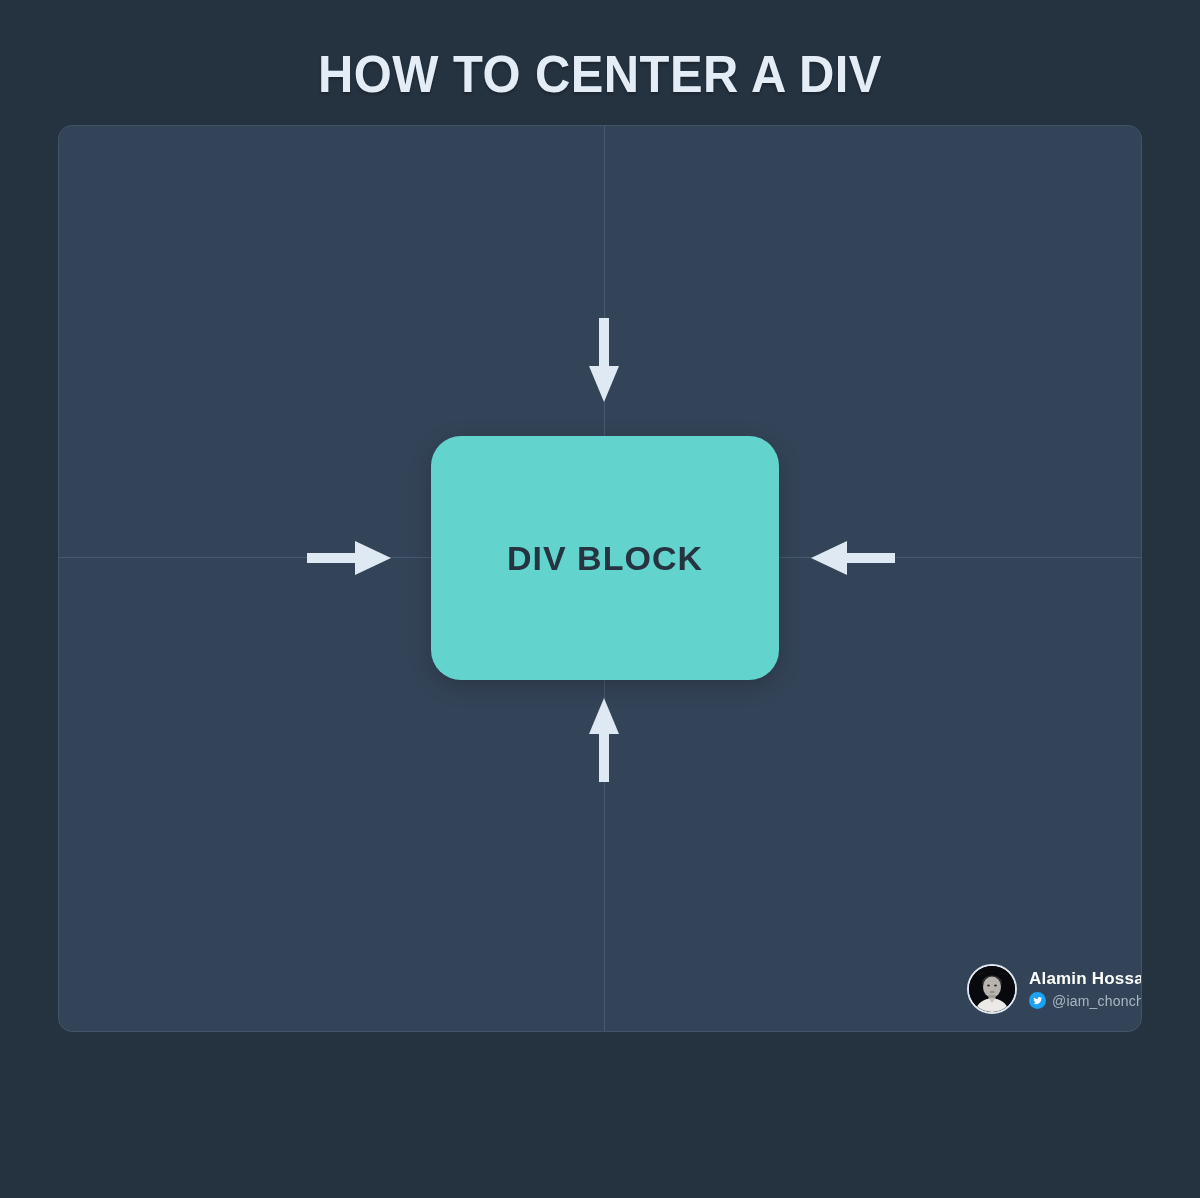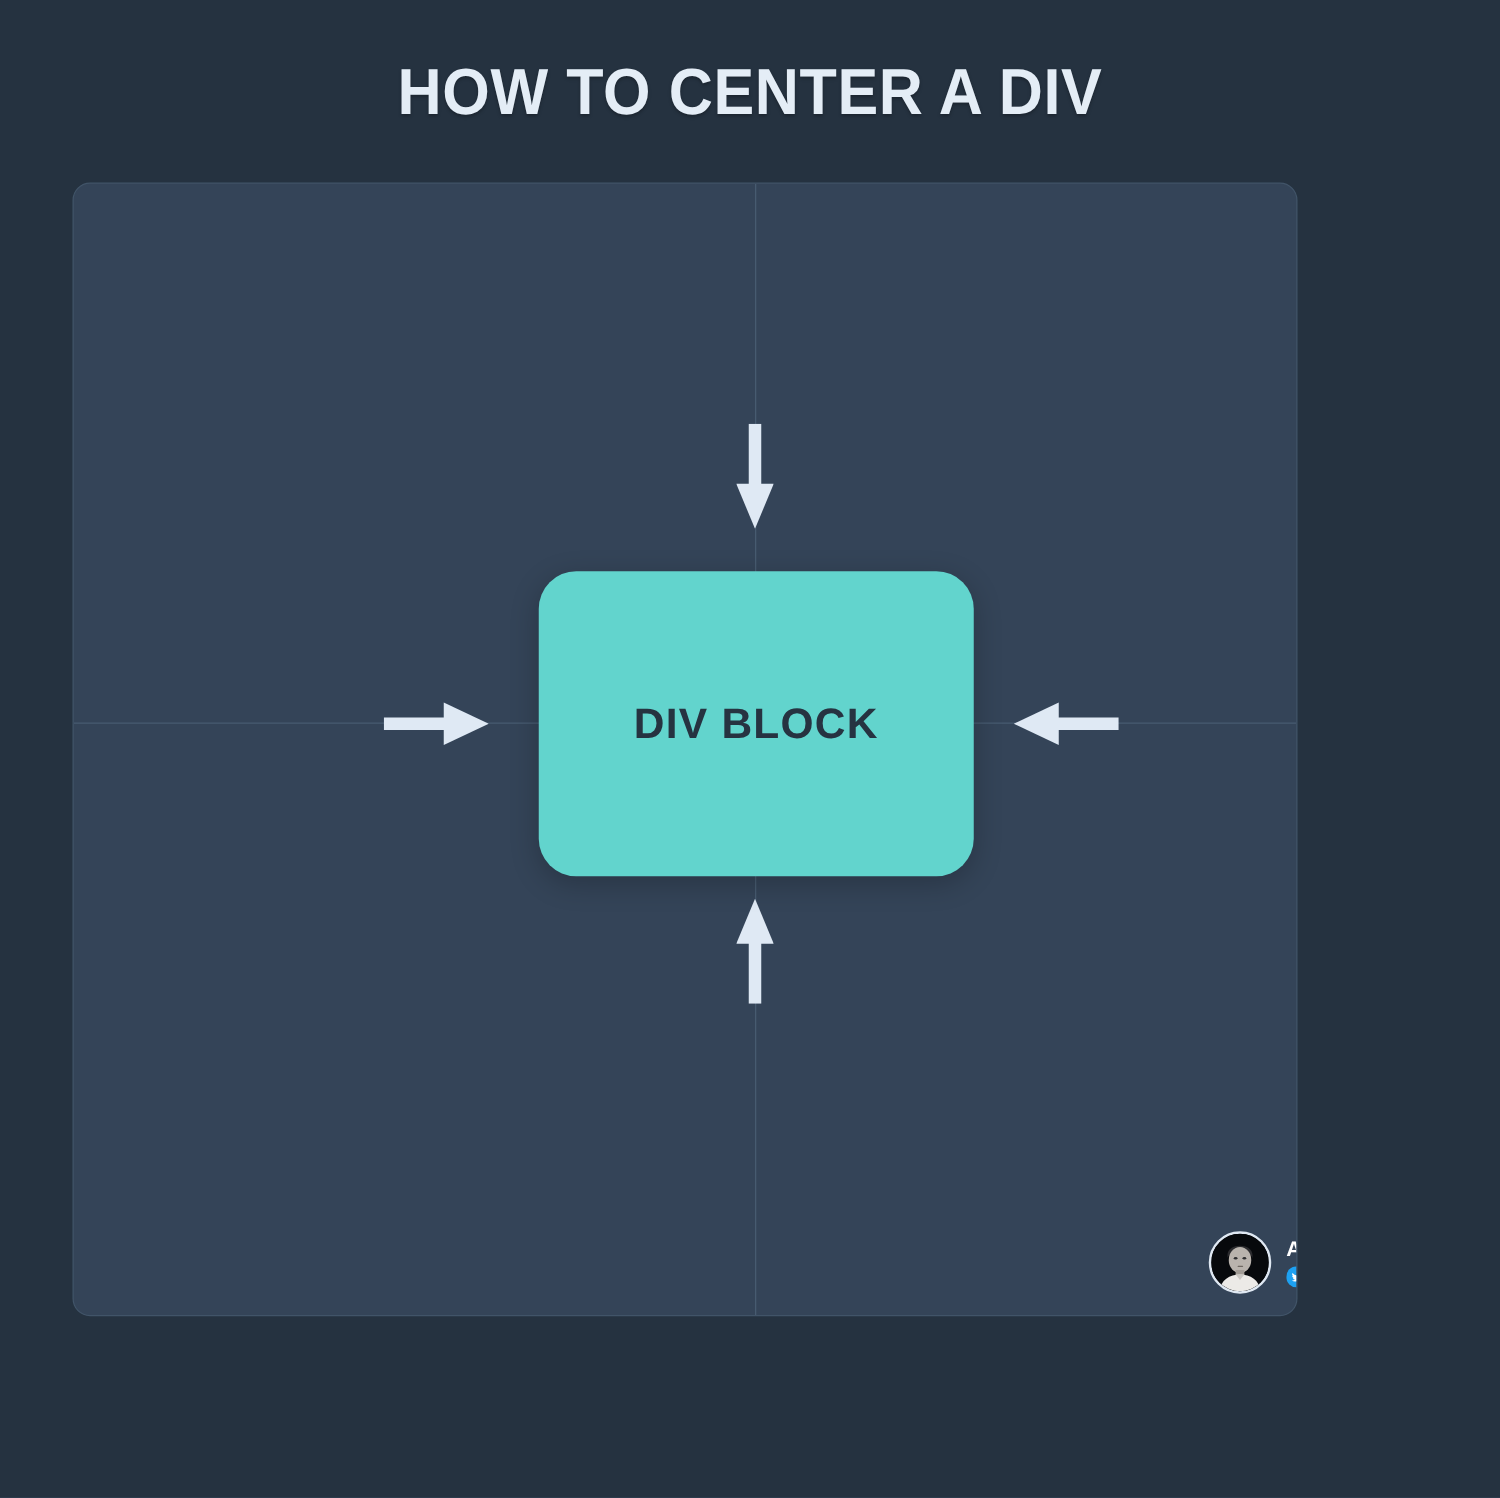--- a/index.html
+++ b/index.html
@@ -30,22 +30,22 @@
     text-shadow:0 2px 3px rgba(0,0,0,0.28);
     transform:scaleX(0.94);
     transform-origin:center top;
     white-space:nowrap;
   }
 
   
   .canvas-panel {
     position:absolute;
     left:58px;
-    top:146px;
-    width:980px;
+    top:125px;
+    width:1084px;
     height:907px;
     background:#344458;
     border:1px solid #415468;
     border-radius:14px;
     overflow:hidden;
   }
 
   .guide-v {
     position:absolute;
     left:545px;

